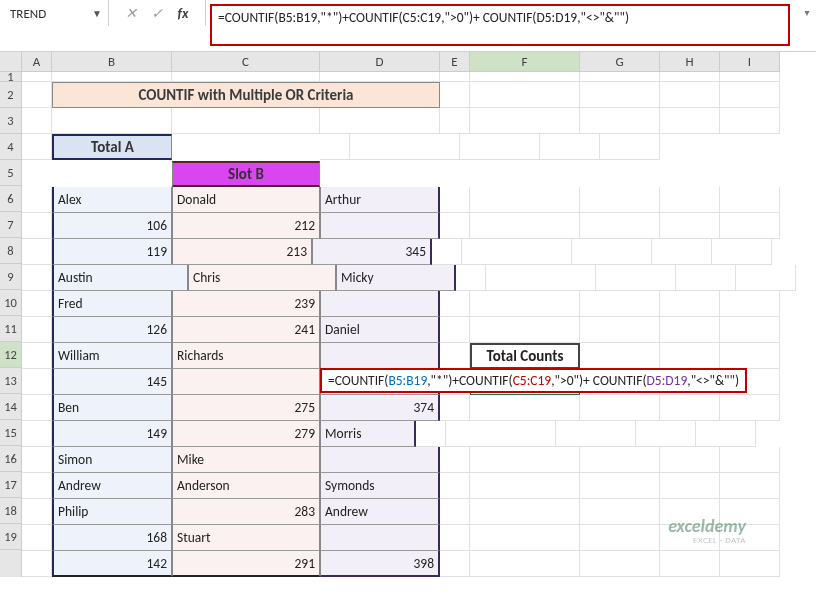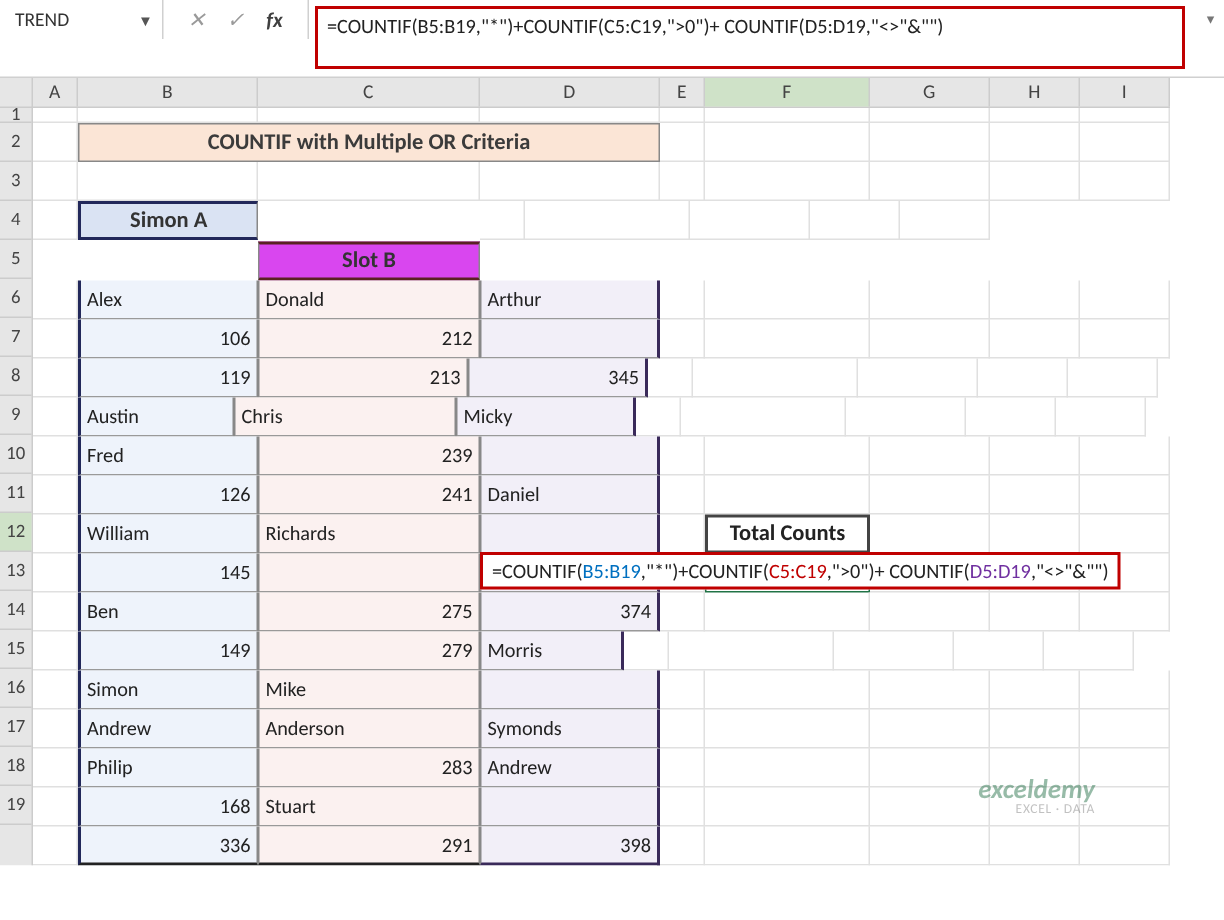--- a/index.html
+++ b/index.html
@@ -149,21 +149,21 @@
           <div class="cell" style="width:148px"></div>
           <div class="cell" style="width:120px"></div>
           <div class="cell" style="width:30px"></div>
           <div class="cell" style="width:110px"></div>
           <div class="cell" style="width:80px"></div>
           <div class="cell" style="width:60px"></div>
           <div class="cell" style="width:60px"></div>
         </div>
         <div class="grid-row">
           <div class="cell" style="width:30px"></div>
-          <div class="cell hdr hdr-a" style="width:120px">Simon A</div>
+          <div class="cell hdr hdr-a" style="width:120px">Total A</div>
           <div class="cell hdr hdr-b" style="width:148px">Slot B</div>
           <div class="cell" style="width:30px"></div>
           <div class="cell" style="width:110px"></div>
           <div class="cell" style="width:80px"></div>
           <div class="cell" style="width:60px"></div>
           <div class="cell" style="width:60px"></div>
         </div>
         <div class="grid-row">
           <div class="cell" style="width:30px"></div>
           <div class="cell data-a" style="width:120px">Alex</div>
@@ -192,21 +192,21 @@
           <div class="cell data-b num" style="width:140px">213</div>
           <div class="cell data-c num" style="width:120px">345</div>
           <div class="cell" style="width:30px"></div>
           <div class="cell" style="width:110px"></div>
           <div class="cell" style="width:80px"></div>
           <div class="cell" style="width:60px"></div>
           <div class="cell" style="width:60px"></div>
         </div>
         <div class="grid-row">
           <div class="cell" style="width:30px"></div>
-          <div class="cell data-a" style="width:104px">Austin</div>
+          <div class="cell data-a" style="width:136px">Austin</div>
           <div class="cell data-b" style="width:148px">Chris</div>
           <div class="cell data-c" style="width:120px">Micky</div>
           <div class="cell" style="width:30px"></div>
           <div class="cell" style="width:110px"></div>
           <div class="cell" style="width:80px"></div>
           <div class="cell" style="width:60px"></div>
           <div class="cell" style="width:60px"></div>
         </div>
         <div class="grid-row">
           <div class="cell" style="width:30px"></div>
@@ -315,21 +315,21 @@
           <div class="cell data-b" style="width:148px">Stuart</div>
           <div class="cell data-c" style="width:120px"></div>
           <div class="cell" style="width:30px"></div>
           <div class="cell" style="width:110px"></div>
           <div class="cell" style="width:80px"></div>
           <div class="cell" style="width:60px"></div>
           <div class="cell" style="width:60px"></div>
         </div>
         <div class="grid-row">
           <div class="cell" style="width:30px"></div>
-          <div class="cell data-a last-row num" style="width:120px">336</div>
+          <div class="cell data-a last-row num" style="width:120px">142</div>
           <div class="cell data-b last-row num" style="width:148px">291</div>
           <div class="cell data-c last-row num" style="width:120px">398</div>
           <div class="cell" style="width:30px"></div>
           <div class="cell" style="width:110px"></div>
           <div class="cell" style="width:80px"></div>
           <div class="cell" style="width:60px"></div>
           <div class="cell" style="width:60px"></div>
         </div>
         <div class="watermark">
           <div class="wm-title">exceldemy</div>

